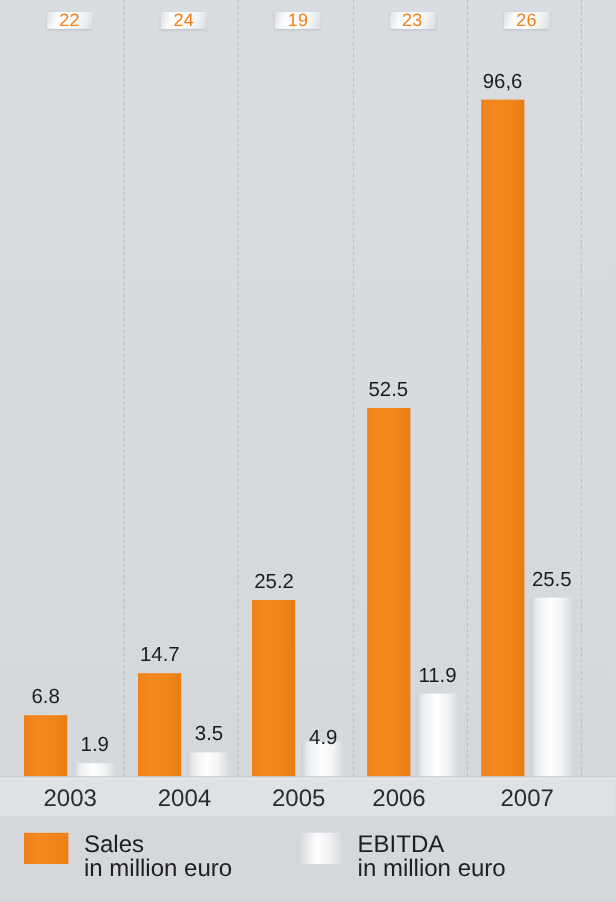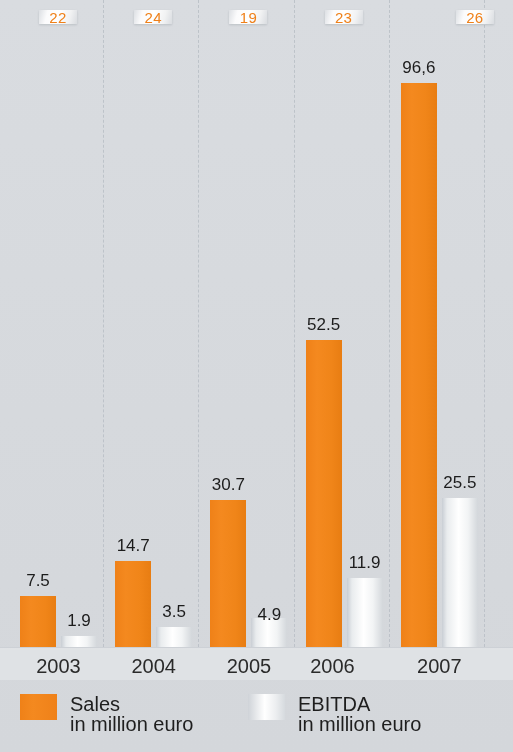--- a/index.html
+++ b/index.html
@@ -138,35 +138,35 @@
       <div class="gridline" style="left: 293.6px; height: 647px;"></div>
       <div class="gridline" style="left: 388.8px; height: 647px;"></div>
       <div class="gridline" style="left: 484px; height: 647px;"></div>
     </div>
 
   <div id="badges">
       <div class="badge" style="left: 39px; top: 10px;">22</div>
       <div class="badge" style="left: 134.2px; top: 10px;">24</div>
       <div class="badge" style="left: 229.4px; top: 10px;">19</div>
       <div class="badge" style="left: 324.6px; top: 10px;">23</div>
-      <div class="badge" style="left: 419.8px; top: 10px; margin-left: 36px;">26</div>
+      <div class="badge" style="left: 419.8px; top: 10px;">26</div>
     </div>
 
 
   <div id="bars">
       <div class="bar sales" style="left: 20px; width: 36px; height: 50.795px; bottom: 105px;"></div>
-      <div class="bar-label" style="left: 6px; width: 64px; top: 571.205px;">7.5</div>
+      <div class="bar-label" style="left: 6px; width: 64px; top: 571.205px;">6.8</div>
       <div class="bar ebitda" style="left: 61px; width: 36px; height: 11.0932px; bottom: 105px;"></div>
       <div class="bar-label" style="left: 47px; width: 64px; top: 610.907px;">1.9</div>
       <div class="bar sales" style="left: 115.2px; width: 36px; height: 85.8261px; bottom: 105px;"></div>
       <div class="bar-label" style="left: 101.2px; width: 64px; top: 536.174px;">14.7</div>
       <div class="bar ebitda" style="left: 156.2px; width: 36px; height: 20.4348px; bottom: 105px;"></div>
       <div class="bar-label" style="left: 142.2px; width: 64px; top: 601.565px;">3.5</div>
       <div class="bar sales" style="left: 210.4px; width: 36px; height: 147.13px; bottom: 105px;"></div>
-      <div class="bar-label" style="left: 196.4px; width: 64px; top: 474.87px;">30.7</div>
+      <div class="bar-label" style="left: 196.4px; width: 64px; top: 474.87px;">25.2</div>
       <div class="bar ebitda" style="left: 251.4px; width: 36px; height: 28.6087px; bottom: 105px;"></div>
       <div class="bar-label" style="left: 237.4px; width: 64px; top: 605px;">4.9</div>
       <div class="bar sales" style="left: 305.6px; width: 36px; height: 306.522px; bottom: 105px;"></div>
       <div class="bar-label" style="left: 291.6px; width: 64px; top: 315.478px;">52.5</div>
       <div class="bar ebitda" style="left: 346.6px; width: 36px; height: 69.4783px; bottom: 105px;"></div>
       <div class="bar-label" style="left: 332.6px; width: 64px; top: 552.522px;">11.9</div>
       <div class="bar sales" style="left: 400.8px; width: 36px; height: 564px; bottom: 105px;"></div>
       <div class="bar-label" style="left: 386.8px; width: 64px; top: 58px;">96,6</div>
       <div class="bar ebitda" style="left: 441.8px; width: 36px; height: 148.882px; bottom: 105px;"></div>
       <div class="bar-label" style="left: 427.8px; width: 64px; top: 473.118px;">25.5</div>

